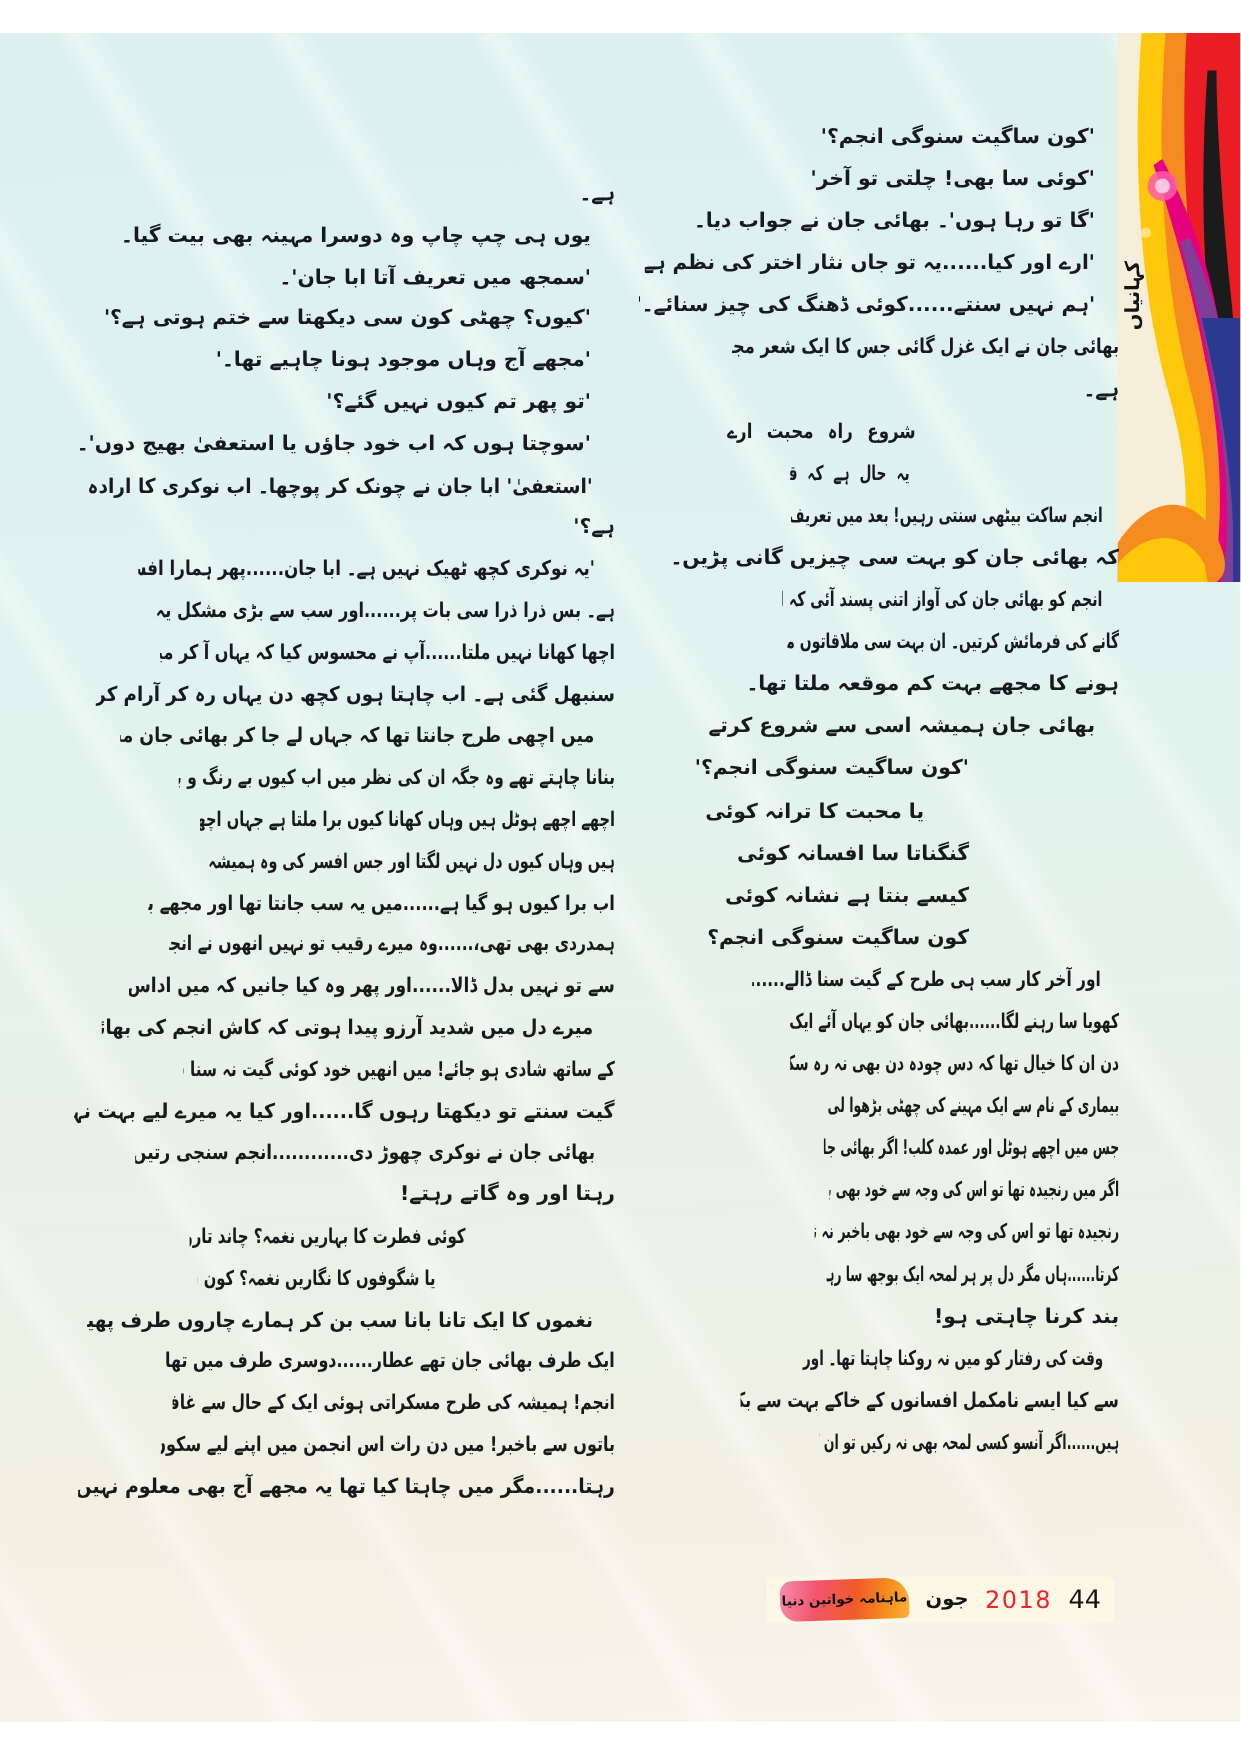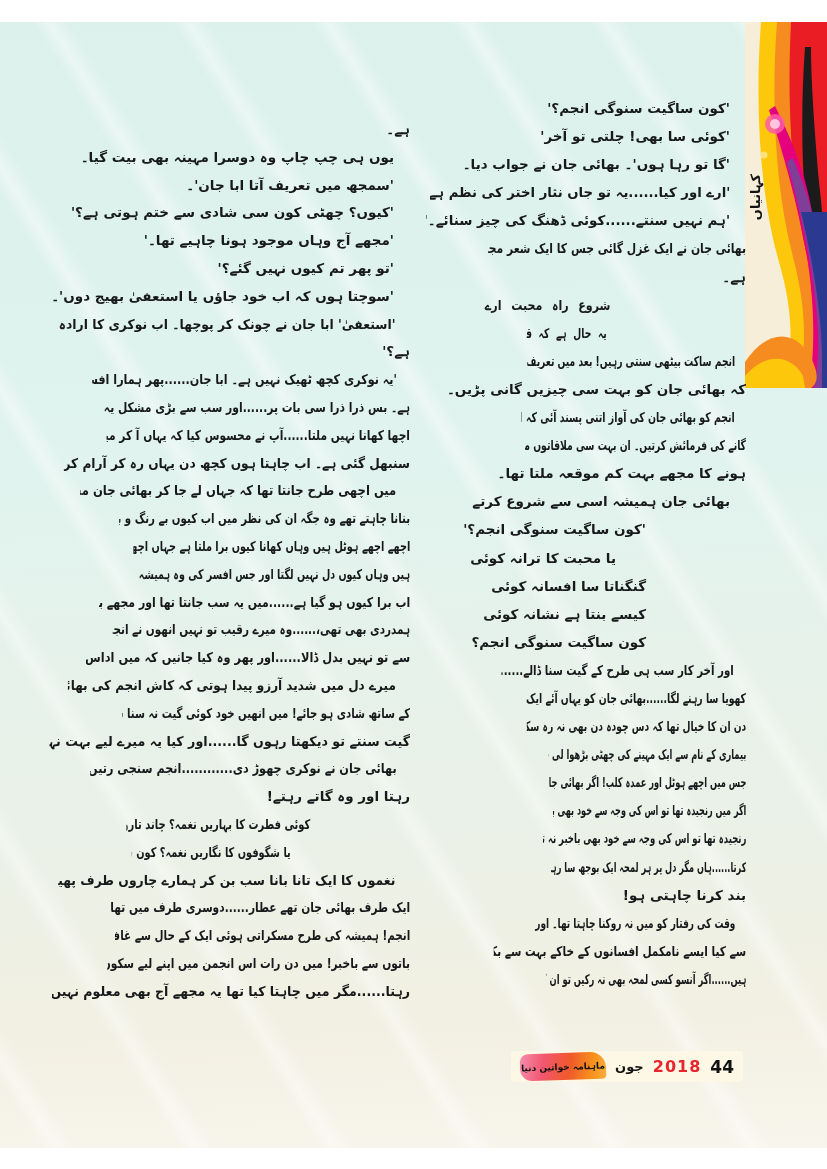--- a/index.html
+++ b/index.html
@@ -22,22 +22,22 @@
   .s2{padding-right:130px;}
   .v3{padding-right:135px;}
   .v4{padding-right:165px;}
   .sidebar{position:absolute;left:745px;top:22px;width:82px;height:366px;}
   .side-label{position:absolute;left:745px;top:262px;width:130px;height:22px;
         transform:rotate(-90deg);transform-origin:0 0;text-align:center;direction:rtl;
         font-size:13px;font-weight:bold;color:#141414;line-height:22px;}
   .footer-bar{position:absolute;left:511px;top:1051px;width:232px;height:31px;
         background:#fcf8e5;border-radius:3px;display:flex;direction:rtl;align-items:center;
         justify-content:space-between;padding:0 9px;box-sizing:border-box;}
-  .page-num{font-size:17px;font-weight:bold;color:#121212;}
-  .year{font-size:16px;font-weight:bold;color:#e8262d;letter-spacing:1px;}
+  .page-num{font-size:17px;font-weight:normal;color:#121212;}
+  .year{font-size:16px;font-weight:normal;color:#e8262d;letter-spacing:1px;}
   .month{font-size:13px;font-weight:bold;color:#141414;direction:rtl;}
   .badge{width:86px;height:27px;border-radius:8px 16px 4px 12px;transform:rotate(-2deg);
         background:linear-gradient(100deg,#f58fb0 0%,#f2566e 28%,#f15a29 58%,#f7941d 84%,#fbaf3f 100%);
         display:flex;align-items:center;justify-content:center;}
   .badge span{font-size:9px;font-weight:bold;color:#111;direction:rtl;white-space:nowrap;}
 </style>
 </head>
 <body>
 
 <div>
@@ -55,21 +55,21 @@
       <path d="M56,190 C68,240 76,290 77,330 L77,366 L82,366 L82,190 Z" fill="#2b3990"></path>
       <path d="M0,340 C24,304 54,308 68,340 C74,354 72,362 66,366 L0,366 Z" fill="#f68b1f"></path>
       <path d="M0,354 C20,330 46,332 58,354 L60,366 L0,366 Z" fill="#fdc70c"></path>
       <circle cx="30" cy="102" r="10" fill="#ff5ca8" opacity="0.85"></circle>
       <circle cx="30" cy="102" r="5" fill="#ffd1e8" opacity="0.9"></circle>
       <circle cx="19" cy="133" r="3.5" fill="#ffe27a"></circle>
     </svg>
   </div>
   <div class="side-label">کہانیاں</div>
 
-  <div class="col rc" style="left:424px;top:94px;width:322px;">
+  <div class="col rc" style="left:424px;top:77px;width:322px;">
     <div class="line i">'کون ساگیت سنوگی انجم؟'</div>
     <div class="line i">'کوئی سا بھی! چلتی تو آخر'</div>
     <div class="line i">'گا تو رہا ہوں'۔ بھائی جان نے جواب دیا۔</div>
     <div class="line i" style="transform: scaleX(0.981707); transform-origin: 100% 50%;">'ارے اور کیا......یہ تو جاں نثار اختر کی نظم ہے'</div>
     <div class="line i" style="transform: scaleX(0.993827); transform-origin: 100% 50%;">'ہم نہیں سنتے......کوئی ڈھنگ کی چیز سنائے۔'</div>
     <div class="line st" style="transform: scaleX(0.800995); transform-origin: 100% 50%;">بھائی جان نے ایک غزل گائی جس کا ایک شعر مجھے آج تک یاد</div>
     <div class="line">ہے۔</div>
     <div class="line v1" style="transform: scaleX(0.821429); transform-origin: 100% 50%;">شروع راہ محبت ارے معاذ اللہ</div>
     <div class="line v2" style="transform: scaleX(0.680761); transform-origin: 100% 50%;">یہ حال ہے کہ قدم ڈگمگائے جاتے ہیں</div>
     <div class="line i st" style="transform: scaleX(0.679325); transform-origin: 100% 50%;">انجم ساکت بیٹھی سنتی رہیں! بعد میں تعریف کچھ اس طرح سے کی</div>
@@ -94,21 +94,21 @@
     <div class="line">بند کرنا چاہتی ہو!</div>
     <div class="line i st" style="transform: scaleX(0.663918); transform-origin: 100% 50%;">وقت کی رفتار کو میں نہ روکنا چاہتا تھا۔ اور پھر مشیت کو ان کھیلوں</div>
     <div class="line st" style="transform: scaleX(0.783455); transform-origin: 100% 50%;">سے کیا ایسے نامکمل افسانوں کے خاکے بہت سے بکھرے پڑے رہتے</div>
     <div class="line st" style="transform: scaleX(0.620424); transform-origin: 100% 50%;">ہیں......اگر آنسو کسی لمحہ بھی نہ رکیں تو ان کا دل سے احترام ہی جاتا رہتا</div>
   </div>
 
   <div class="col lc" style="left:26px;top:116px;width:384px;">
     <div class="line">ہے۔</div>
     <div class="line i">یوں ہی چپ چاپ وہ دوسرا مہینہ بھی بیت گیا۔</div>
     <div class="line i">'سمجھ میں تعریف آتا ابا جان'۔</div>
-    <div class="line i">'کیوں؟ چھٹی کون سی شادی سے ختم ہوتی ہے؟'</div>
+    <div class="line i">'کیوں؟ چھٹی کون سی دیکھتا سے ختم ہوتی ہے؟'</div>
     <div class="line i">'مجھے آج وہاں موجود ہونا چاہیے تھا۔'</div>
     <div class="line i">'تو پھر تم کیوں نہیں گئے؟'</div>
     <div class="line i">'سوچتا ہوں کہ اب خود جاؤں یا استعفیٰ بھیج دوں'۔</div>
     <div class="line i st" style="transform: scaleX(0.916468); transform-origin: 100% 50%;">'استعفیٰ' ابا جان نے چونک کر پوچھا۔ اب نوکری کا ارادہ نہیں</div>
     <div class="line">ہے؟'</div>
     <div class="line i st" style="transform: scaleX(0.827586); transform-origin: 100% 50%;">'یہ نوکری کچھ ٹھیک نہیں ہے۔ ابا جان......پھر ہمارا افسر بڑا سخت</div>
     <div class="line st" style="transform: scaleX(0.798337); transform-origin: 100% 50%;">ہے۔ بس ذرا ذرا سی بات پر......اور سب سے بڑی مشکل یہ کہ وہاں مجھے</div>
     <div class="line st" style="transform: scaleX(0.790123); transform-origin: 100% 50%;">اچھا کھانا نہیں ملتا......آپ نے محسوس کیا کہ یہاں آ کر میری صحت کتنی</div>
     <div class="line" style="transform: scaleX(0.901408); transform-origin: 100% 50%;">سنبھل گئی ہے۔ اب چاہتا ہوں کچھ دن یہاں رہ کر آرام کر لوں۔'</div>
     <div class="line i st" style="transform: scaleX(0.85906); transform-origin: 100% 50%;">میں اچھی طرح جانتا تھا کہ جہاں لے جا کر بھائی جان مجھے آدمی</div>

